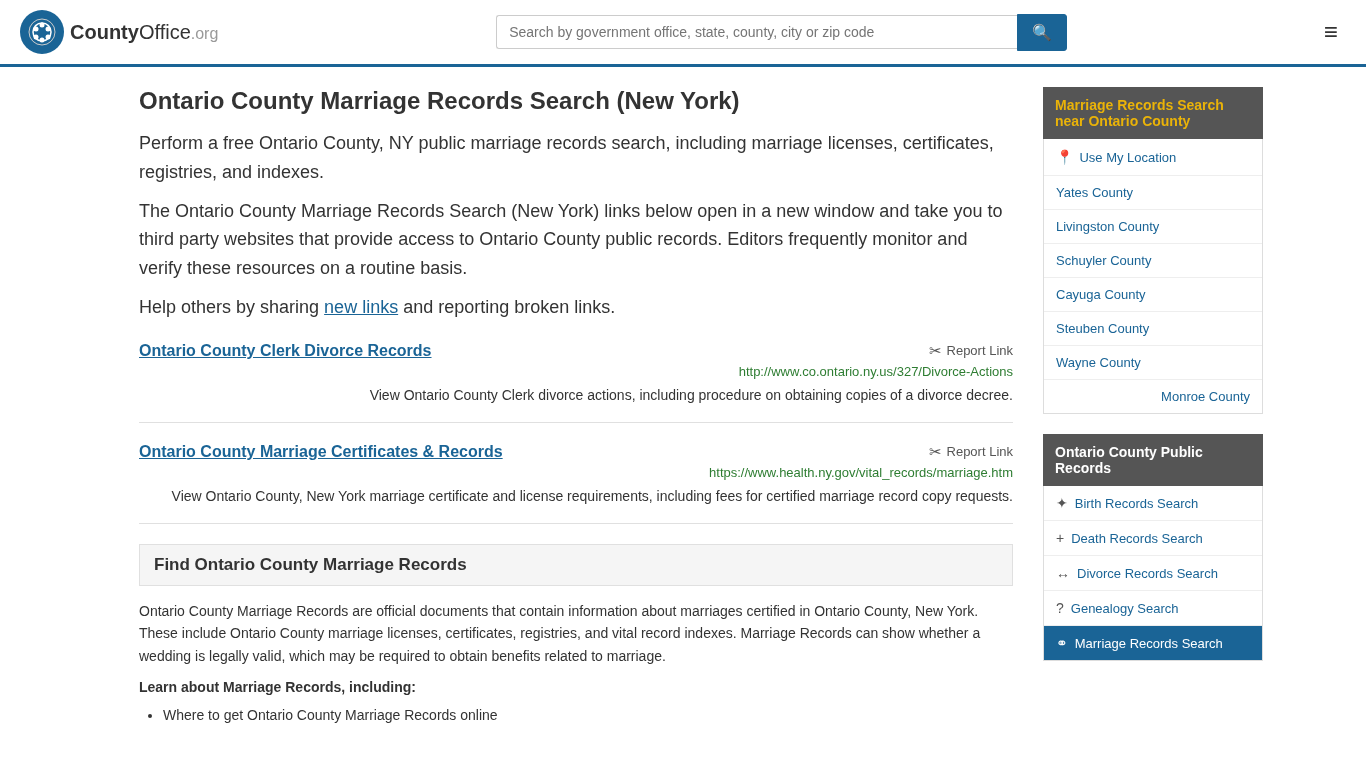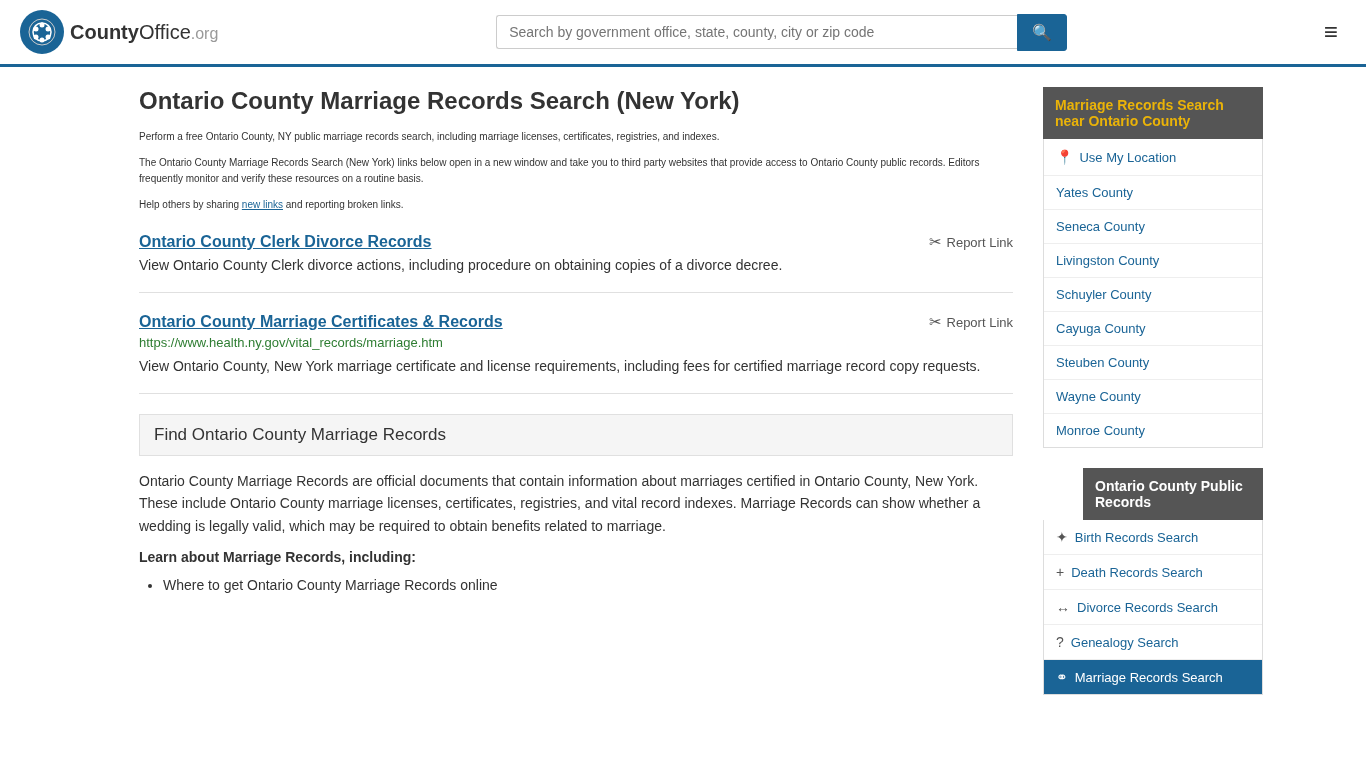--- a/index.html
+++ b/index.html
@@ -94,28 +94,29 @@
       margin-bottom: 16px;
       font-size: 13px;
       color: #555;
     }
     #breadcrumb a {
       color: #1a6496;
       text-decoration: none;
     }
     #breadcrumb span { color: #999; margin: 0 4px; }
 
-    .intro-text { margin-bottom: 10px; line-height: 1.6; font-size: 10px; }
+    .intro-text { margin-bottom: 10px; line-height: 1.6; font-size: 18px; }
     .intro-text a { color: #1a6496; }
 
     
     .record-link-block {
       margin: 20px 0;
       padding-bottom: 16px;
       border-bottom: 1px solid #e0e0e0;
+      text-align: right;
     }
     .record-link-header {
       display: flex;
       justify-content: space-between;
       align-items: flex-start;
       margin-bottom: 4px;
     }
     .record-link-title {
       font-size: 16px;
       font-weight: bold;
@@ -142,21 +143,21 @@
       line-height: 1.5;
       color: #333;
     }
 
     
     .section-heading {
       background: #f5f5f5;
       border: 1px solid #e0e0e0;
       padding: 10px 14px;
       font-size: 17px;
-      font-weight: normal;
+      font-weight: bold;
       color: #333;
       margin: 20px 0 14px;
     }
     .body-text { font-size: 14px; line-height: 1.6; margin-bottom: 12px; }
     .learn-heading { font-size: 14px; font-weight: bold; margin-bottom: 8px; }
     .bullet-list { margin-left: 24px; }
     .bullet-list li { font-size: 14px; line-height: 1.8; color: #333; }
 
     
     #sidebar {
@@ -173,33 +174,32 @@
     }
     .sidebar-links {
       border: 1px solid #ddd;
       border-top: none;
     }
     .sidebar-link-item {
       padding: 9px 12px;
       border-bottom: 1px solid #eee;
       font-size: 13px;
     }
-    .sidebar-link-item:last-child { border-bottom: none; }
+    .sidebar-link-item:last-child { border-bottom: none; text-align: right; }
     .sidebar-link-item a {
       color: #1a6496;
       text-decoration: none;
     }
     .sidebar-section-title2 {
       background: #555;
       color: #fff;
       padding: 10px 12px;
       font-size: 14px;
       font-weight: bold;
       margin-top: 20px;
-      margin-left: 40px;
     }
     .sidebar-public-records {
       border: 1px solid #ddd;
       border-top: none;
     }
     .sidebar-pr-item {
       padding: 9px 12px;
       border-bottom: 1px solid #eee;
       font-size: 13px;
       display: flex;
@@ -271,20 +271,21 @@
     </p>
 
     <div class="record-link-block">
       <div class="record-link-header">
         <a href="#" class="record-link-title">Ontario County Clerk Divorce Records</a>
         <div class="report-link-btn">
           <span style="font-size:15px;">✂</span>
           <span>Report Link</span>
         </div>
       </div>
+      <div class="record-url">http://www.co.ontario.ny.us/327/Divorce-Actions</div>
       <div class="record-desc">View Ontario County Clerk divorce actions, including procedure on obtaining copies of a divorce decree.</div>
     </div>
 
     <div class="record-link-block">
       <div class="record-link-header">
         <a href="#" class="record-link-title">Ontario County Marriage Certificates &amp; Records</a>
         <div class="report-link-btn">
           <span style="font-size:15px;">✂</span>
           <span>Report Link</span>
         </div>
@@ -306,23 +307,20 @@
     <div class="sidebar-section-title">Marriage Records Search near Ontario County</div>
     <div class="sidebar-links">
       <div class="use-location-row">
         <span style="color:#1a6496;font-size:14px;">📍</span>
         <a href="#">Use My Location</a>
       </div>
       <div class="sidebar-link-item">
         <a href="#">Yates County</a>
       </div>
       <div class="sidebar-link-item">
-        <a href="#">Seneca County</a>
-      </div>
-      <div class="sidebar-link-item">
         <a href="#">Livingston County</a>
       </div>
       <div class="sidebar-link-item">
         <a href="#">Schuyler County</a>
       </div>
       <div class="sidebar-link-item">
         <a href="#">Cayuga County</a>
       </div>
       <div class="sidebar-link-item">
         <a href="#">Steuben County</a>

